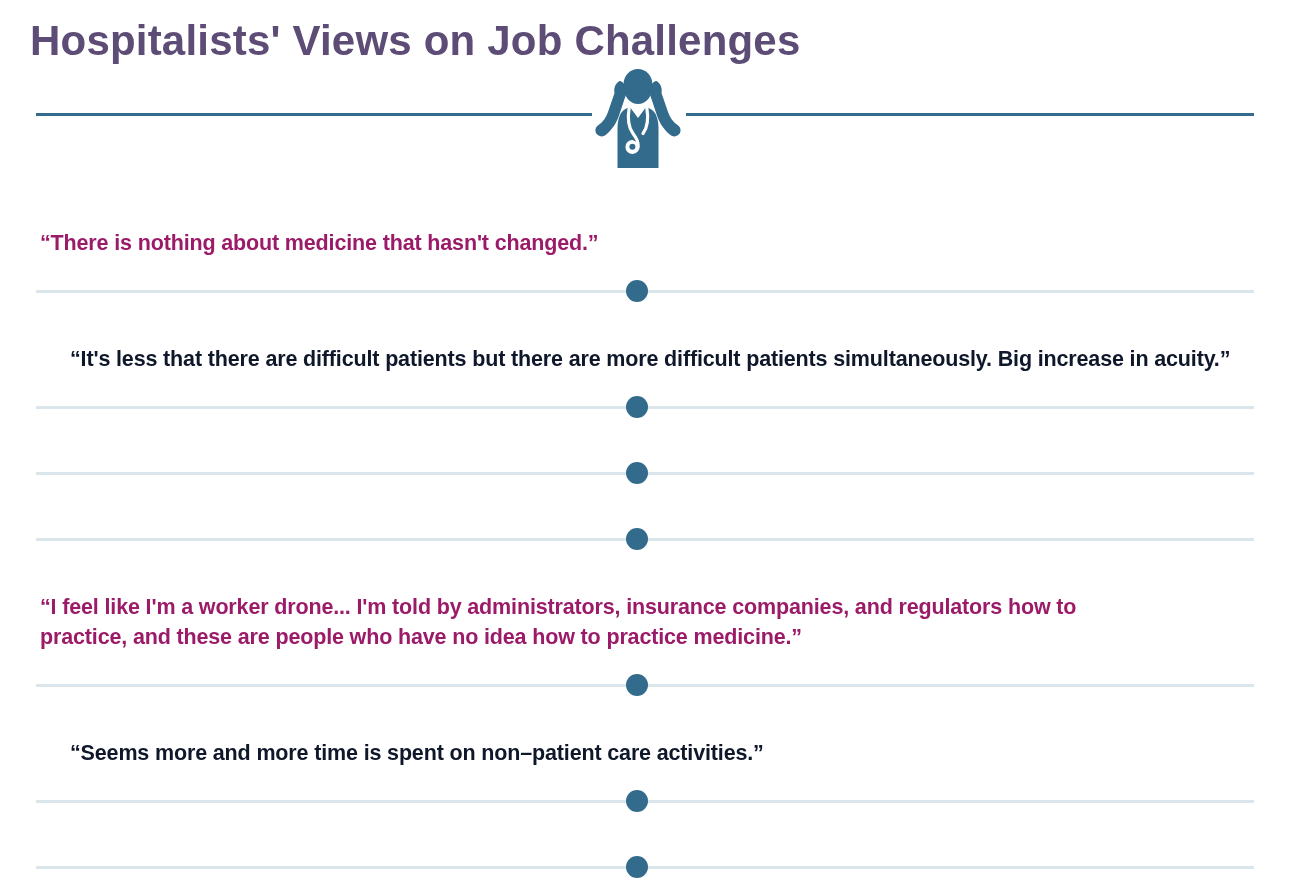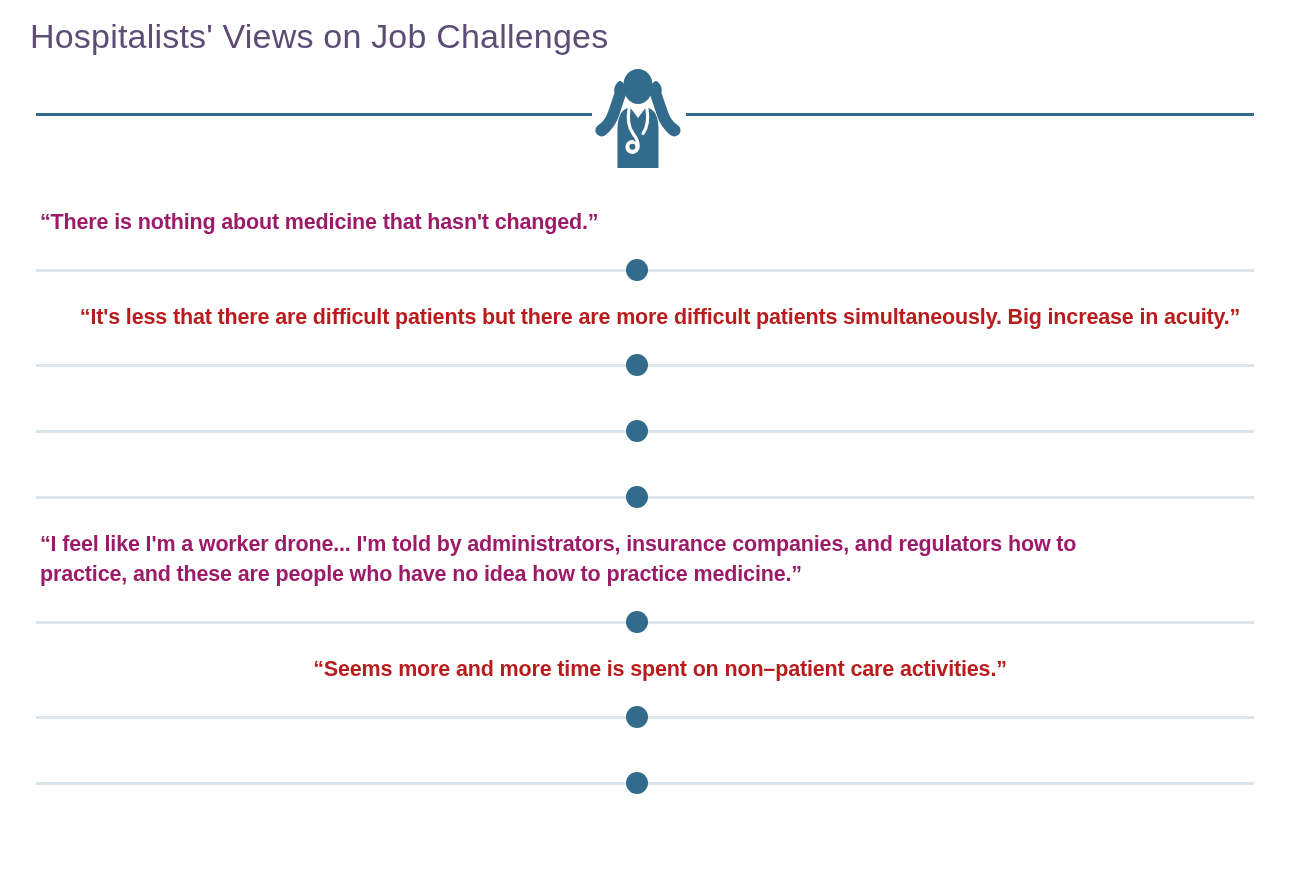--- a/index.html
+++ b/index.html
@@ -25,22 +25,22 @@
     left: 0;
     top: 0;
     width: 1290px;
     height: 180px;
   }
 
   .page-title {
     position: absolute;
     left: 30px;
     top: 17px;
-    font-size: 34px;
-    font-weight: 400;
+    font-size: 42px;
+    font-weight: 700;
     letter-spacing: 0.2px;
     color: #5d4d76;
     white-space: nowrap;
   }
 
   .header-rule-left {
     position: absolute;
     left: 36px;
     top: 113px;
     width: 556px;
@@ -79,31 +79,32 @@
     position: relative;
     width: 1290px;
     padding: 0 40px;
   }
 
   .quote {
     font-size: 21.5px;
     font-weight: bold;
     line-height: 1.36;
     letter-spacing: -0.15px;
+    margin-top: 21px;
   }
 
   .quote.left {
     text-align: left;
     color: #9c1b69;
     padding-right: 120px;
   }
 
   .quote.right {
-    text-align: center;
-    color: #b91c1c;
+    text-align: left;
+    color: #0f172a;
     padding-left: 30px;
   }
 
   
   .separator {
     position: relative;
     width: 1290px;
     height: 22px;
   }
 

